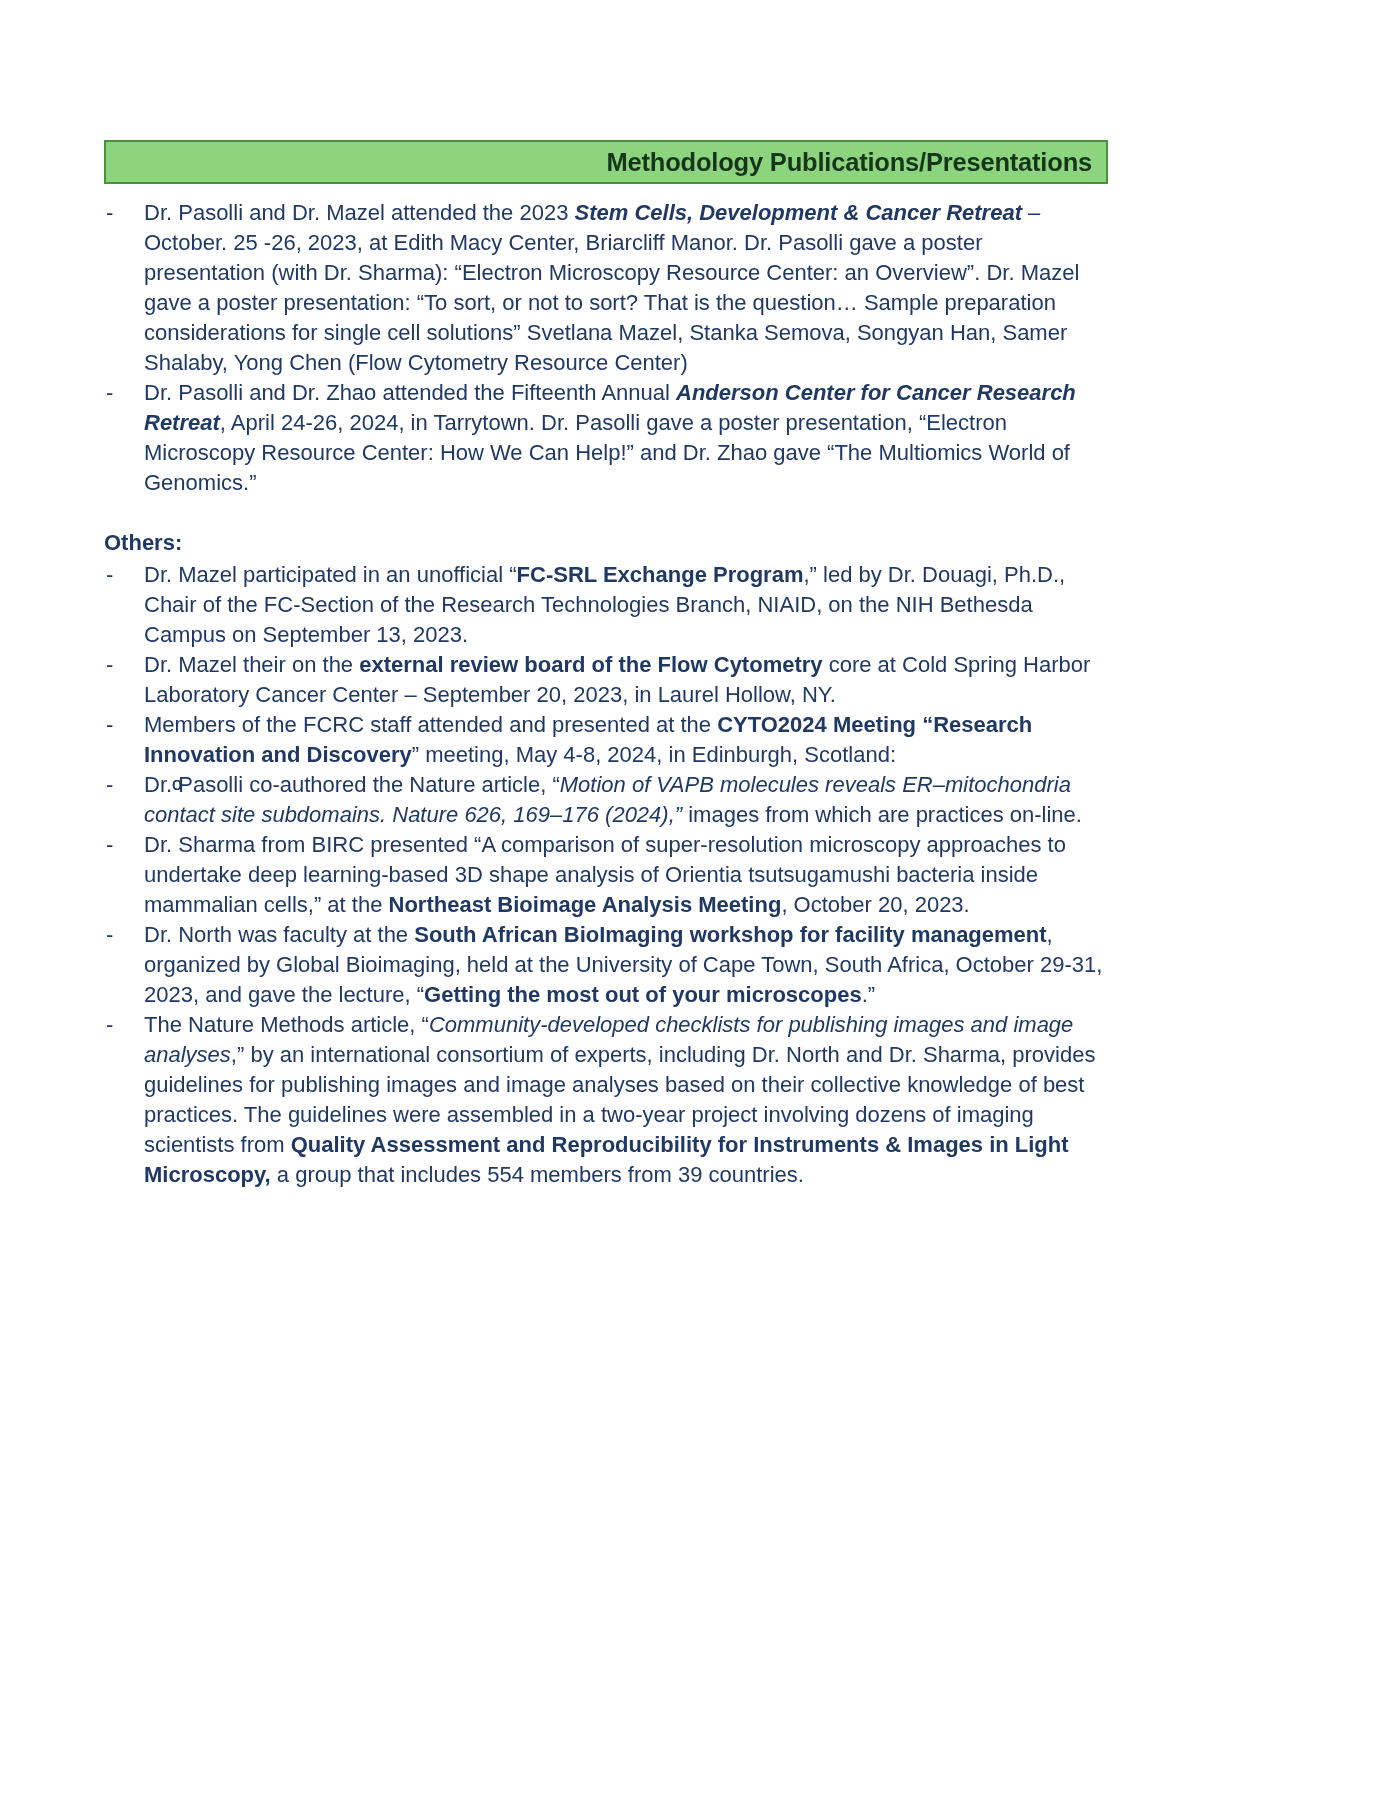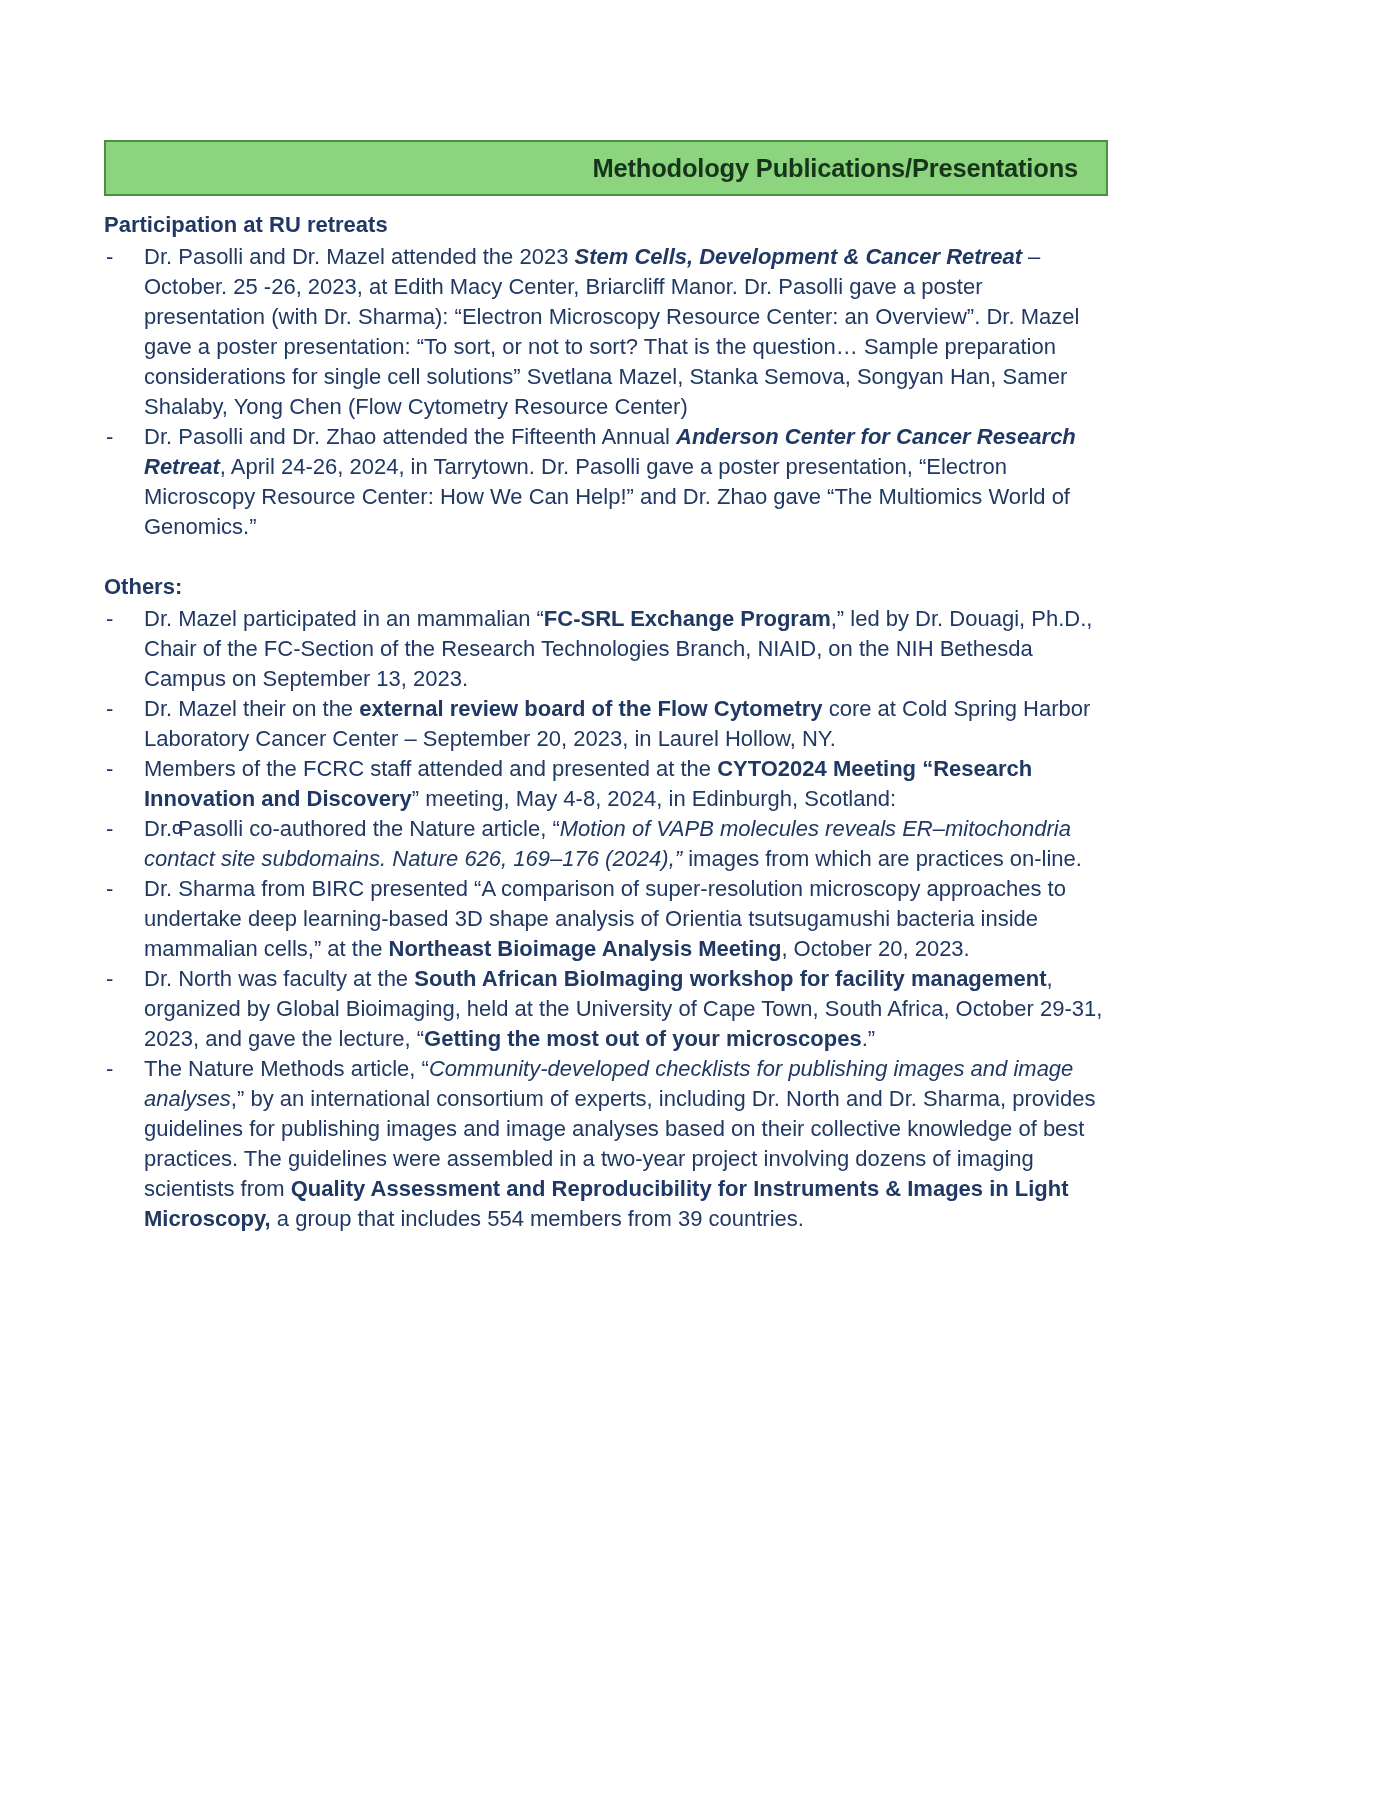--- a/index.html
+++ b/index.html
@@ -28,25 +28,25 @@
     position: absolute;
     left: 104px;
     top: 140px;
     width: 1004px;
   }
 
   
   .banner {
     background: #8CD47E;
     border: 2px solid #4E8E3E;
-    height: 56px;
+    height: 44px;
     display: flex;
     align-items: center;
     justify-content: flex-end;
-    padding: 0 28px 0 0;
+    padding: 0 14px 0 0;
     box-sizing: border-box;
     margin-bottom: 14px;
   }
   .banner-title {
     color: #17351A;
     font-size: 25.5px;
     font-weight: bold;
     letter-spacing: -0.2px;
     white-space: nowrap;
   }
@@ -119,29 +119,28 @@
 <body>
 
 <div class="page">
   <div class="content">
 
     <div class="banner">
       <span class="banner-title">Methodology Publications/Presentations</span>
     </div>
 
     <div id="body-sections">
-        <div class="section-heading">Participation at RU retreats</div>
         <ul class="dash-list">
           <li><span class="marker">-</span><span class="para-text"><span>Dr. Pasolli and Dr. Mazel attended the 2023 </span><span class="bi">Stem Cells, Development &amp; Cancer Retreat</span><span> – October. 25 -26, 2023, at Edith Macy Center, Briarcliff Manor. Dr. Pasolli gave a poster presentation (with Dr. Sharma): “Electron Microscopy Resource Center: an Overview”. Dr. Mazel gave a poster presentation: “To sort, or not to sort? That is the question… Sample preparation considerations for single cell solutions” Svetlana Mazel, Stanka Semova, Songyan Han, Samer Shalaby, Yong Chen (Flow Cytometry Resource Center)</span></span></li>
           <li><span class="marker">-</span><span class="para-text"><span>Dr. Pasolli and Dr. Zhao attended the Fifteenth Annual </span><span class="bi">Anderson Center for Cancer Research Retreat</span><span>, April 24-26, 2024, in Tarrytown.  Dr. Pasolli gave a poster presentation, “Electron Microscopy Resource Center: How We Can Help!” and Dr. Zhao gave “The Multiomics World of Genomics.”</span></span></li>
         </ul>
         <div class="gap"></div>
         <div class="section-heading">Others:</div>
         <ul class="dash-list">
-          <li><span class="marker">-</span><span class="para-text"><span>Dr. Mazel participated in an mammalian “</span><span class="b">FC-SRL Exchange Program</span><span>,” led by Dr. Douagi, Ph.D., Chair of the FC-Section of the Research Technologies Branch, NIAID, on the NIH Bethesda Campus on September 13, 2023.</span></span></li>
+          <li><span class="marker">-</span><span class="para-text"><span>Dr. Mazel participated in an unofficial “</span><span class="b">FC-SRL Exchange Program</span><span>,” led by Dr. Douagi, Ph.D., Chair of the FC-Section of the Research Technologies Branch, NIAID, on the NIH Bethesda Campus on September 13, 2023.</span></span></li>
           <li><span class="marker">-</span><span class="para-text"><span>Dr. Mazel their on the </span><span class="b">external review board of the Flow Cytometry</span><span> core at Cold Spring Harbor Laboratory Cancer Center – September 20, 2023, in Laurel Hollow, NY.</span></span></li>
           <li><span class="marker">-</span><span class="para-text"><span>Members of the FCRC staff attended and presented at the </span><span class="b">CYTO2024 Meeting “Research Innovation and Discovery</span><span>” meeting, May 4-8, 2024, in Edinburgh, Scotland:</span></span><ul class="circle-list">
               <li><span class="marker-o">o</span></li>
               <li><span class="marker-o">o</span></li>
             </ul></li>
           <li><span class="marker">-</span><span class="para-text"><span>Dr. Pasolli co-authored the Nature article, “</span><span class="i">Motion of VAPB molecules reveals ER–mitochondria contact site subdomains. Nature 626, 169–176 (2024),”</span><span> images from which are practices on-line.</span></span></li>
           <li><span class="marker">-</span><span class="para-text"><span>Dr. Sharma from BIRC presented “A comparison of super-resolution microscopy approaches to undertake deep learning-based 3D shape analysis of Orientia tsutsugamushi bacteria inside mammalian cells,” at the </span><span class="b">Northeast Bioimage Analysis Meeting</span><span>, October 20, 2023.</span></span></li>
           <li><span class="marker">-</span><span class="para-text"><span>Dr. North was faculty at the </span><span class="b">South African BioImaging workshop for facility management</span><span>, organized by Global Bioimaging, held at the University of Cape Town, South Africa, October 29-31, 2023, and gave the lecture, “</span><span class="b">Getting the most out of your microscopes</span><span>.”</span></span></li>
           <li><span class="marker">-</span><span class="para-text"><span>The Nature Methods article, “</span><span class="i">Community-developed checklists for publishing images and image analyses</span><span>,” by an international consortium of experts, including Dr. North and Dr. Sharma, provides guidelines for publishing images and image analyses based on their collective knowledge of best practices. The guidelines were assembled in a two-year project involving dozens of imaging scientists from </span><span class="b">Quality Assessment and Reproducibility for Instruments &amp; Images in Light Microscopy,</span><span> a group that includes 554 members from 39 countries.</span></span></li>
         </ul>

